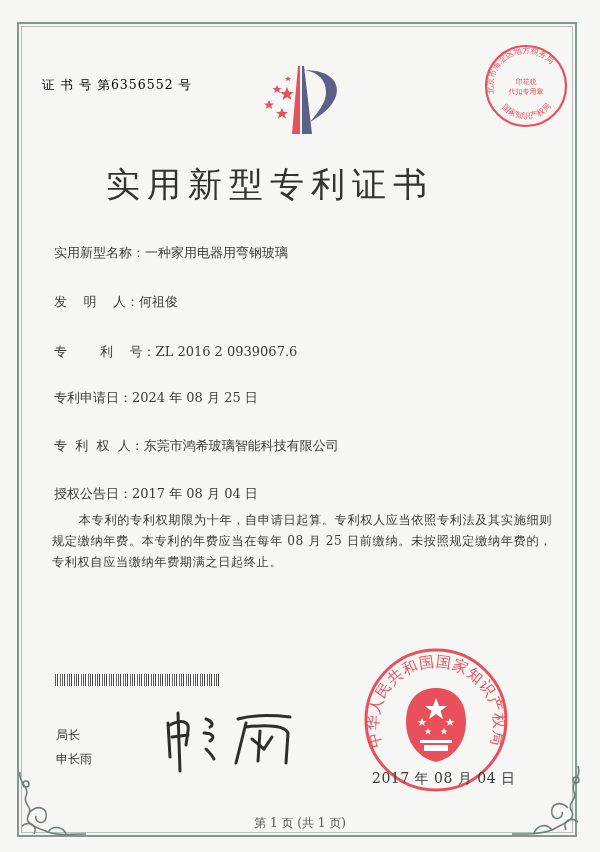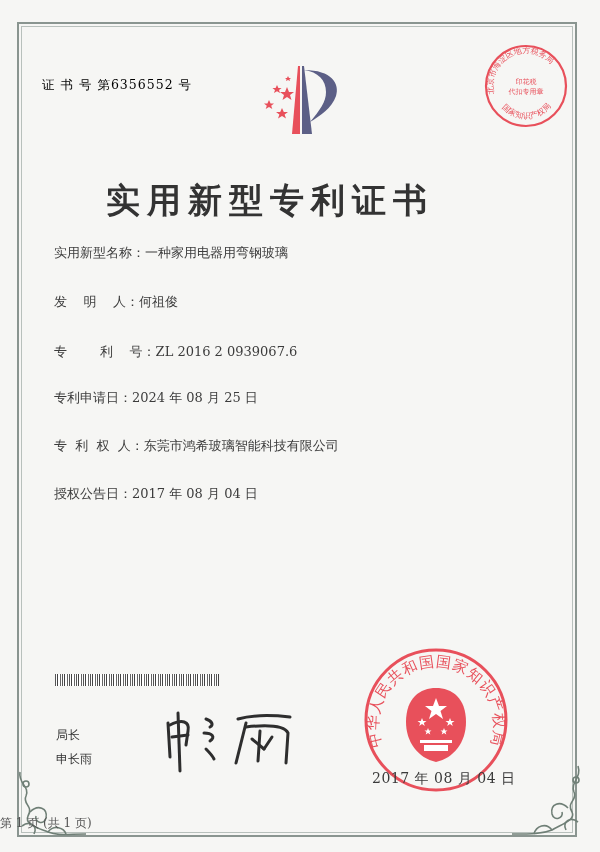--- a/index.html
+++ b/index.html
@@ -14,23 +14,23 @@
     border:2px solid #8a9590;
     box-shadow: inset 0 0 0 2px #f6f6f4, inset 0 0 0 3px #b8c0bc;
   }
   .corner { position:absolute; }
   .cert-no {
     position:absolute; left:42px; top:77px; font-size:12.5px; letter-spacing:1px; color:#000000;
   }
   .logo { position:absolute; left:254px; top:62px; width:90px; height:80px; }
   .seal-top { position:absolute; left:478px; top:36px; width:100px; height:100px; }
   .title {
-    position:absolute; left:0; width:540px; top:178px; text-align:center;
+    position:absolute; left:0; width:540px; top:162px; text-align:center;
     font-family:"DejaVu Sans", "Liberation Sans", sans-serif;
-    font-size:34px; letter-spacing:7px; color:#333; font-weight:bold;
+    font-size:34px; letter-spacing:7px; color:#333; font-weight:normal;
   }
   .field {
     position:absolute; left:54px; font-size:13px; color:#3c3c3c; white-space:nowrap;
   }
   .field .lbl { display:inline-block; }
   .body-text {
     position:absolute; left:52px; top:510px; width:500px;
     font-size:12.2px; line-height:20.8px; color:#3c3c3c; letter-spacing:0.6px;
   }
   .body-text p { margin:0; text-indent:2.2em; text-align:justify; }
@@ -41,21 +41,21 @@
   .director {
     position:absolute; left:56px; top:723px; font-family:"DejaVu Sans","Liberation Sans",sans-serif;
     font-size:12px; line-height:24px; color:#333;
   }
   .signature { position:absolute; left:160px; top:705px; width:140px; height:70px; }
   .seal-bottom { position:absolute; left:362px; top:646px; width:148px; height:148px; }
   .grant-date {
     position:absolute; left:372px; top:770px; font-size:14px; color:#3a3a3a; letter-spacing:0.5px;
   }
   .page-no {
-    position:absolute; left:0; width:600px; top:815px; font-size:12px; color:#555;
+    position:absolute; left:0; width:600px; top:815px; text-align:center; font-size:12px; color:#555;
   }
 </style>
 </head>
 <body>
 
 <div class="frame"></div>
 
 <svg class="corner" style="left:8px;top:770px" width="80" height="75" viewBox="0 0 80 75">
   <g fill="none" stroke="#6f7f76" stroke-width="1.6">
     <path d="M12 2 C10 14 22 16 18 26 C14 34 26 36 20 46 C16 54 30 58 40 62 C50 66 60 64 78 64"></path>
@@ -119,20 +119,21 @@
   <span class="lbl">专利申请日：</span><span>2024 年 08 月 25 日</span>
 </div>
 <div class="field" style="top:437px">
   <span class="lbl" style="white-space:pre">专  利  权  人：</span><span>东莞市鸿希玻璃智能科技有限公司</span>
 </div>
 <div class="field" style="top:485px">
   <span class="lbl">授权公告日：</span><span>2017 年 08 月 04 日</span>
 </div>
 
 <div class="body-text">
+  <p>本专利的专利权期限为十年，自申请日起算。专利权人应当依照专利法及其实施细则规定缴纳年费。本专利的年费应当在每年 08 月 25 日前缴纳。未按照规定缴纳年费的，专利权自应当缴纳年费期满之日起终止。</p>
 </div>
 
 <div class="barcode"></div>
 
 <div class="director">
   <div>局长</div>
   <div>申长雨</div>
 </div>
 
 <svg class="signature" viewBox="0 0 140 70">

